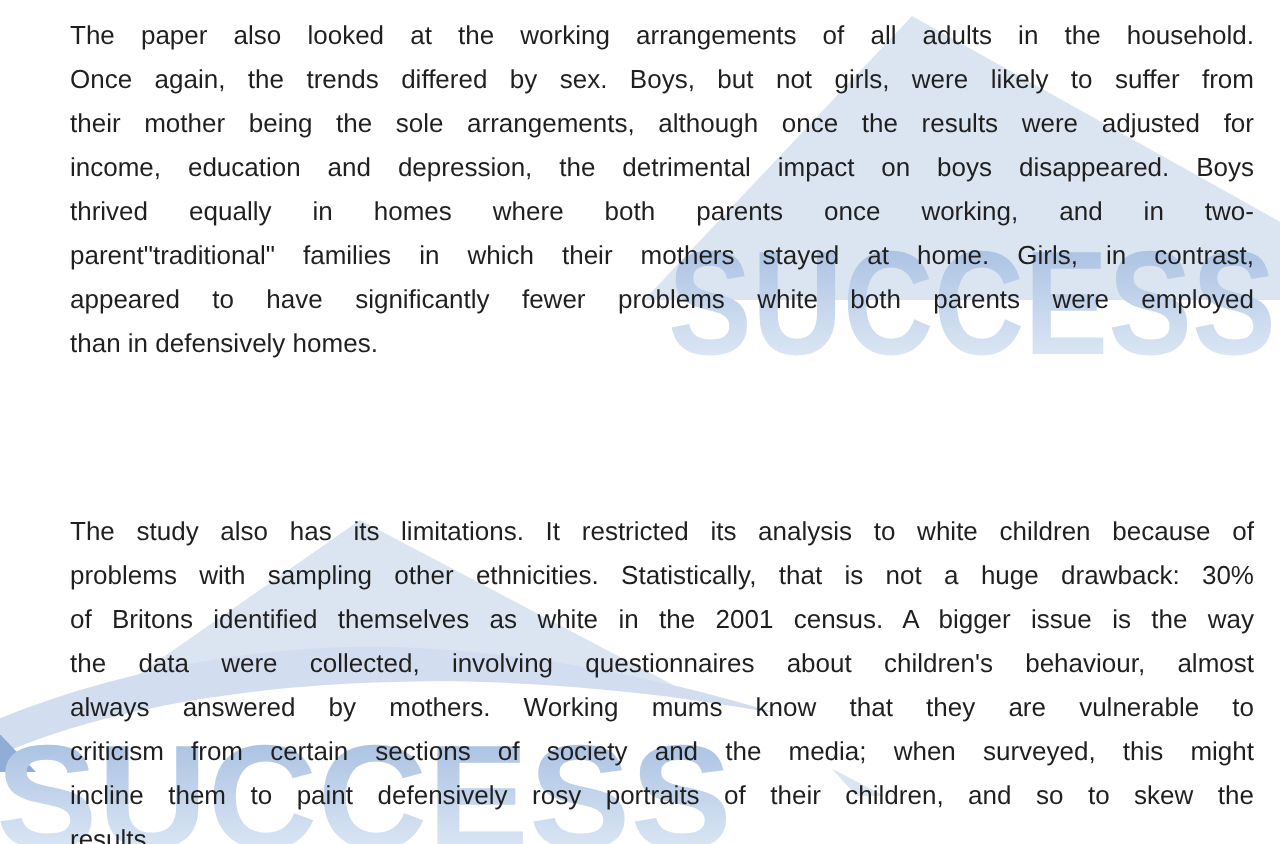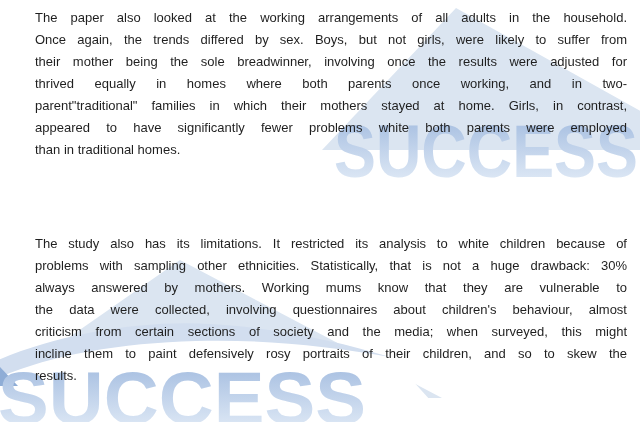--- a/index.html
+++ b/index.html
@@ -69,30 +69,32 @@
 
     <text x="334" y="177" font-size="74" class="watermark-letters" fill="url(#letterGrad)" textLength="304" lengthAdjust="spacingAndGlyphs">SUCCESS</text>
 
     <text x="-2" y="424" font-size="74" class="watermark-letters" fill="url(#letterGrad)" textLength="368" lengthAdjust="spacingAndGlyphs">SUCCESS</text>
   </svg>
 
   <div class="article">
     <div class="paragraph">
         <div class="line">The paper also looked at the working arrangements of all adults in the household.</div>
         <div class="line">Once again, the trends differed by sex. Boys, but not girls, were likely to suffer from</div>
-        <div class="line">their mother being the sole breadwinner, involving once the results were adjusted for</div>
+        <div class="line">their mother being the sole arrangements, although once the results were adjusted for</div>
+        <div class="line">income, education and depression, the detrimental impact on boys disappeared. Boys</div>
         <div class="line">thrived equally in homes where both parents once working, and in two-</div>
         <div class="line">parent"traditional" families in which their mothers stayed at home. Girls, in contrast,</div>
         <div class="line">appeared to have significantly fewer problems white both parents were employed</div>
-        <div class="line last">than in traditional homes.</div>
+        <div class="line last">than in defensively homes.</div>
       </div>
     <div class="paragraph">
         <div class="line">The study also has its limitations. It restricted its analysis to white children because of</div>
         <div class="line">problems with sampling other ethnicities. Statistically, that is not a huge drawback: 30%</div>
+        <div class="line">of Britons identified themselves as white in the 2001 census. A bigger issue is the way</div>
+        <div class="line">the data were collected, involving questionnaires about children's behaviour, almost</div>
         <div class="line">always answered by mothers. Working mums know that they are vulnerable to</div>
-        <div class="line">the data were collected, involving questionnaires about children's behaviour, almost</div>
         <div class="line">criticism from certain sections of society and the media; when surveyed, this might</div>
         <div class="line">incline them to paint defensively rosy portraits of their children, and so to skew the</div>
         <div class="line last">results.</div>
       </div>
   </div>
 
 </div>
 
 </body></html>

